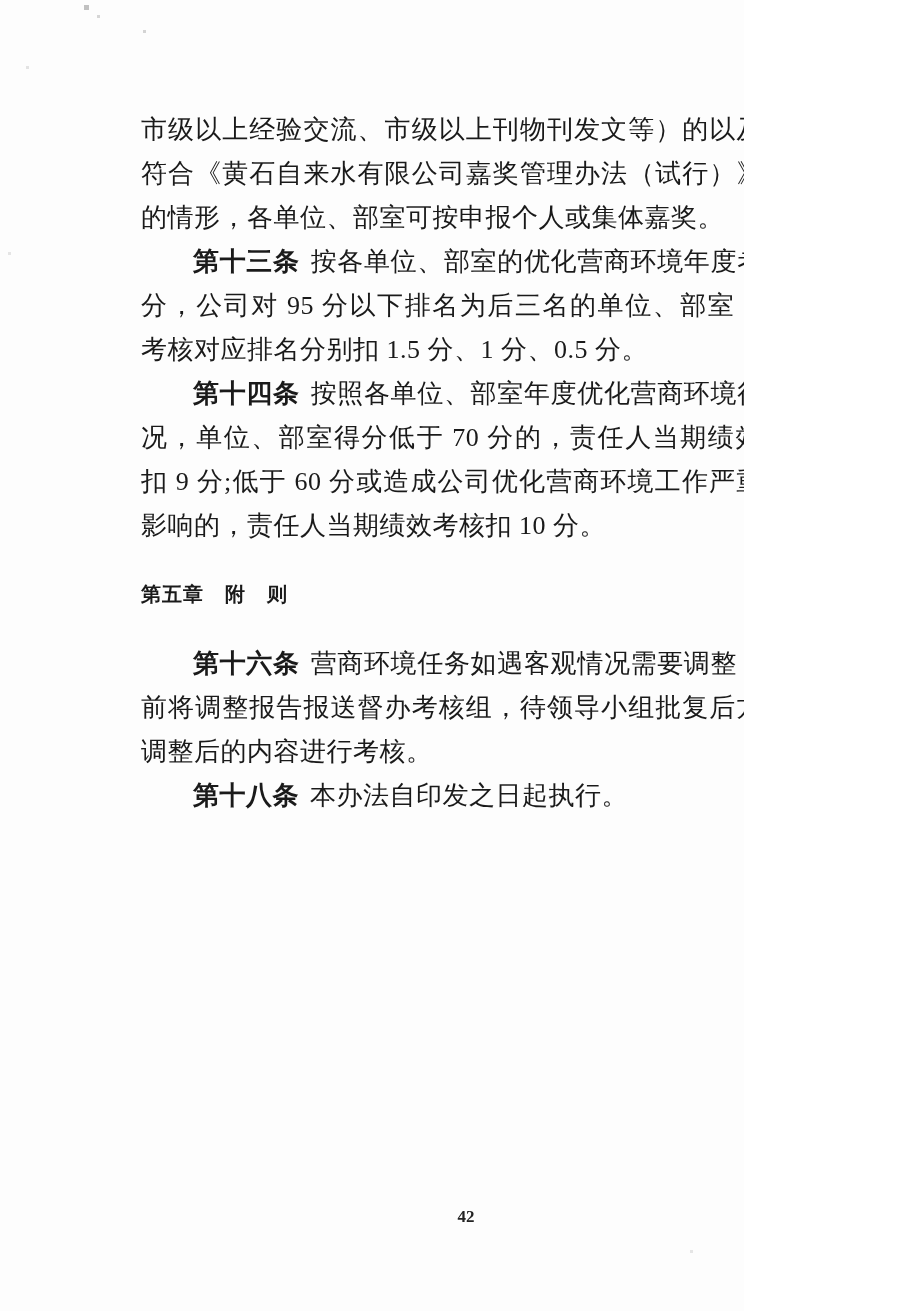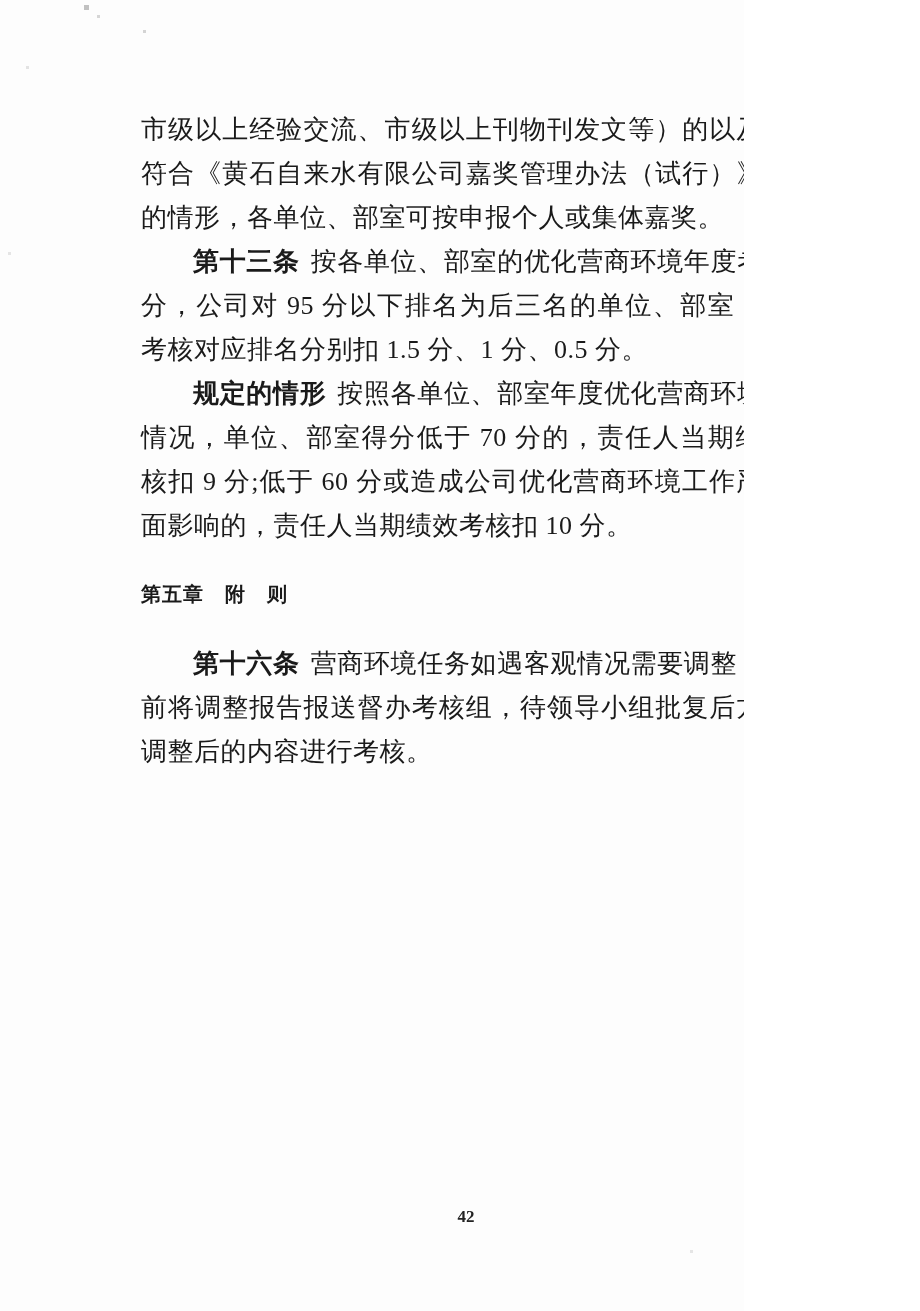--- a/index.html
+++ b/index.html
@@ -97,28 +97,29 @@
 <body>
 
 <div class="page">
 
   <div class="content">
 
     <p class="para">市级以上经验交流、市级以上刊物刊发文等）的以及其他符合《黄石自来水有限公司嘉奖管理办法（试行）》规定的情形，各单位、部室可按申报个人或集体嘉奖。</p>
 
     <p class="para indent"><span class="article-label">第十三条</span><span>按各单位、部室的优化营商环境年度考核得分，公司对 95 分以下排名为后三名的单位、部室，年度考核对应排名分别扣 1.5 分、1 分、0.5 分。</span></p>
 
-    <p class="para indent"><span class="article-label">规定的情形</span><span>按照各单位、部室年度优化营商环境得分情况，单位、部室得分低于 70 分的，责任人当期绩效考核扣 9 分;低于 60 分或造成公司优化营商环境工作严重负面影响的，责任人当期绩效考核扣 10 分。</span></p>
+    <p class="para indent"><span class="article-label">第十四条</span><span>按照各单位、部室年度优化营商环境得分情况，单位、部室得分低于 70 分的，责任人当期绩效考核扣 9 分;低于 60 分或造成公司优化营商环境工作严重负面影响的，责任人当期绩效考核扣 10 分。</span></p>
 
 
     <h2 class="para chapter-heading">第五章　附　则</h2>
 
     <p class="para indent"><span class="article-label">第十六条</span><span>营商环境任务如遇客观情况需要调整，应提前将调整报告报送督办考核组，待领导小组批复后方可按调整后的内容进行考核。</span></p>
 
 
+    <p class="para indent"><span class="article-label">第十八条</span><span>本办法自印发之日起执行。</span></p>
 
   </div>
 
   <div class="page-number">42</div>
 
   <div class="scan-line"></div>
   <div class="scan-noise"></div>
 
 </div>
 

